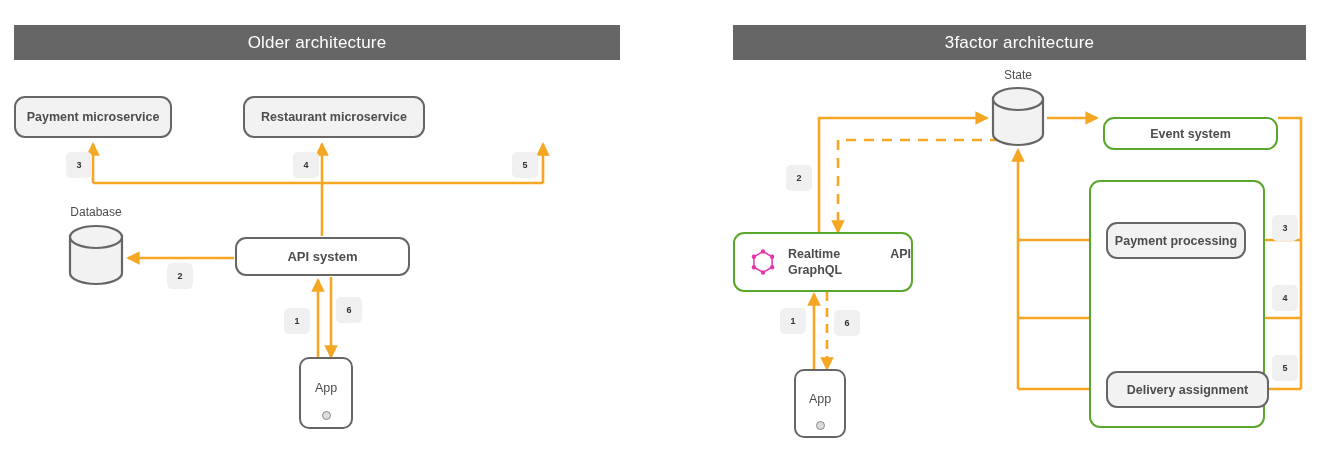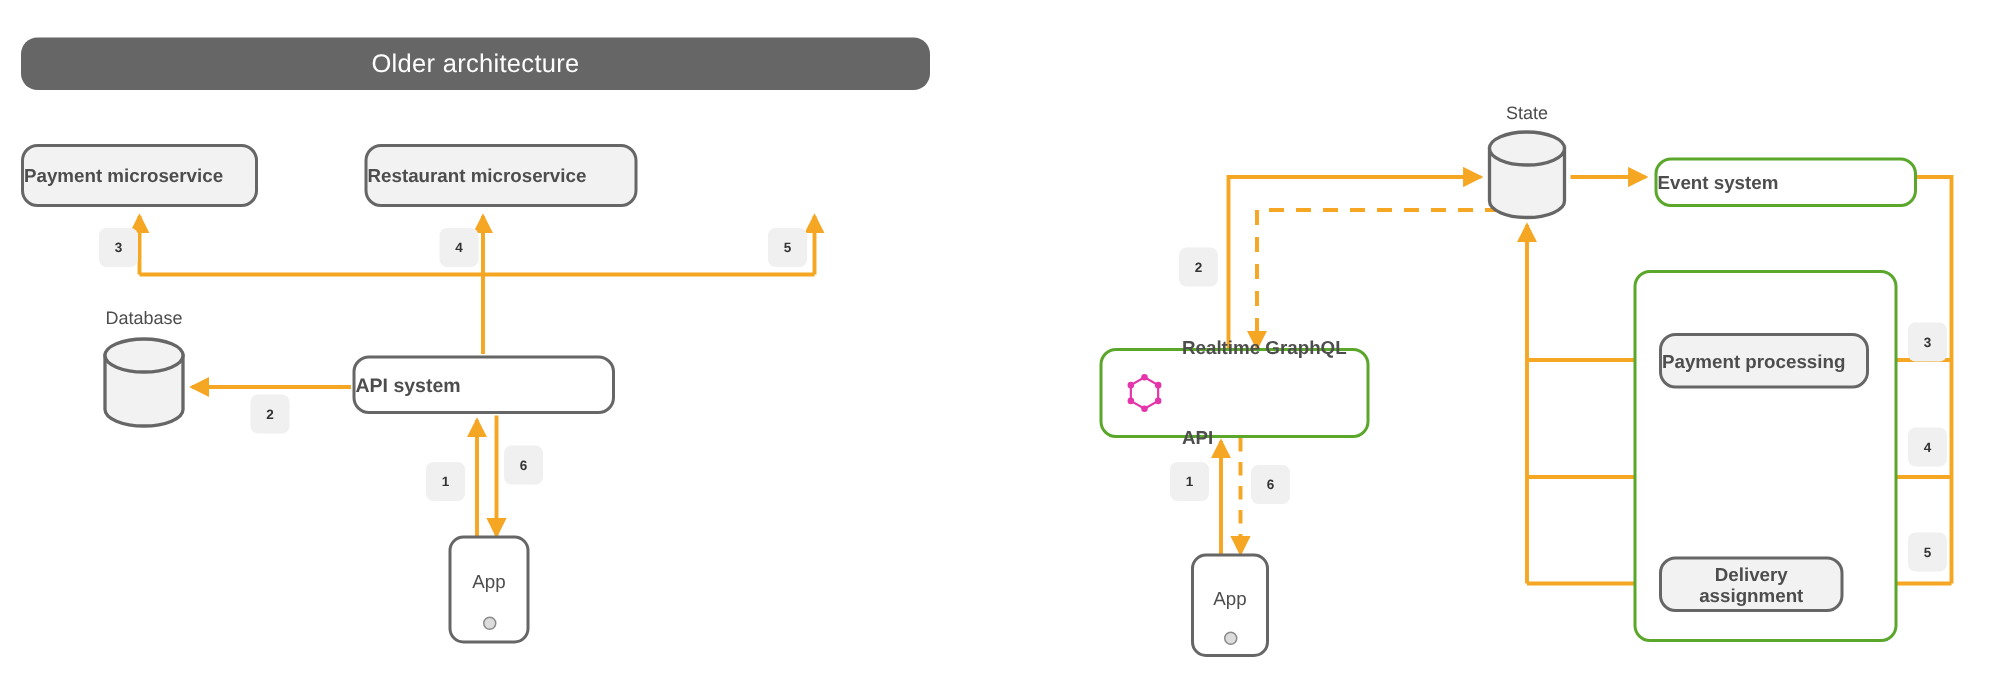--- a/index.html
+++ b/index.html
@@ -2,24 +2,24 @@
 <html><head>
 <meta charset="utf-8">
 <style>
   html,body{margin:0;padding:0;background:#ffffff;}
   body{width:1326px;height:452px;position:relative;overflow:hidden;
        font-family:"Liberation Sans",sans-serif;color:#4d4d4d;}
   .stage{position:absolute;left:0;top:0;width:1326px;height:452px;}
 
   
   .banner{position:absolute;display:flex;align-items:center;justify-content:center;
-          color:#ffffff;font-size:17px;letter-spacing:.2px;border-radius:11px;}
-
-  
-  .node{position:absolute;display:flex;align-items:center;
+          color:#ffffff;font-size:17px;letter-spacing:.2px;}
+
+  
+  .node{position:absolute;display:flex;align-items:center;justify-content:center;
         text-align:center;box-sizing:border-box;}
   .gray-node{background:#f2f2f2;border:2px solid #666666;border-radius:11px;
              color:#4d4d4d;font-size:12.5px;font-weight:bold;}
   .plain-node{background:#ffffff;border:2px solid #666666;border-radius:11px;
               color:#4d4d4d;font-size:13px;font-weight:bold;}
   .green-node{background:#ffffff;border:2px solid #5aa72b;border-radius:11px;
               color:#4d4d4d;font-size:12.5px;font-weight:bold;}
   .green-container{position:absolute;background:#ffffff;border:2px solid #5aa72b;
                    border-radius:11px;box-sizing:border-box;}
   .container-title{position:absolute;font-size:12.5px;font-weight:bold;color:#4d4d4d;
@@ -141,57 +141,60 @@
   <div class="badge" style="left:167px;top:263px;">
     <span>2</span>
     </div>
   <div class="badge" style="left:284px;top:308px;">
     <span>1</span>
     </div>
   <div class="badge" style="left:336px;top:297px;">
     <span>6</span>
     </div>
 
+  <div class="banner" style="left:733px;top:25px;width:573px;height:35px;background:#666666;">
+    <span>3factor architecture</span>
+  </div>
 
   <div class="cyl-label" style="left:988px;top:68px;width:60px;">State</div>
   <svg class="cyl" style="left:988px;top:86px;" width="60" height="62" viewBox="0 0 60 62">
     <path d="M 5 13 L 5 48 A 25 11 0 0 0 55 48 L 55 13 Z" fill="#f2f2f2" stroke="#666666" stroke-width="2.2"></path>
     <ellipse cx="30" cy="13" rx="25" ry="11" fill="#f2f2f2" stroke="#666666" stroke-width="2.2"></ellipse>
   </svg>
 
-  <div class="node green-node" style="left:1103px;top:105px;width:175px;height:33px;">
+  <div class="node green-node" style="left:1103px;top:117px;width:175px;height:33px;">
     <span>Event system</span>
   </div>
 
   <div class="green-container" style="left:1089px;top:180px;width:176px;height:248px;"></div>
 
   <div class="node gray-node" style="left:1106px;top:222px;width:140px;height:37px;">
     <span>Payment processing</span>
   </div>
-  <div class="node gray-node" style="left:1106px;top:371px;width:123px;height:37px;">
+  <div class="node gray-node" style="left:1106px;top:371px;width:163px;height:37px;">
     <span>Delivery  assignment</span>
   </div>
 
   <div class="node green-node" style="left:733px;top:232px;width:180px;height:60px;
               display:flex;flex-direction:row;align-items:center;
               justify-content:flex-start;padding-left:14px;gap:11px;">
     <svg class="gql-logo" style="position:relative;flex:none;" width="28" height="28" viewBox="0 0 40 40">
       <g stroke="#e535ab" stroke-width="2.1" fill="none">
         <path d="M 20 5 L 33 12.5 L 33 27.5 L 20 35 L 7 27.5 L 7 12.5 Z"></path>
       </g>
       <g fill="#e535ab">
         <circle cx="20" cy="5" r="3.1"></circle>
         <circle cx="33" cy="12.5" r="3.1"></circle>
         <circle cx="33" cy="27.5" r="3.1"></circle>
         <circle cx="20" cy="35" r="3.1"></circle>
         <circle cx="7" cy="27.5" r="3.1"></circle>
         <circle cx="7" cy="12.5" r="3.1"></circle>
       </g>
     </svg>
-    <span style="display:flex;flex-direction:column;line-height:1.32;text-align:left;gap:44px;">
+    <span style="display:flex;flex-direction:row;line-height:1.32;text-align:left;gap:44px;">
       <span>Realtime GraphQL</span>
       <span>API</span>
     </span>
   </div>
 
   <div class="phone" style="left:794px;top:369px;width:52px;height:69px;">
     <div class="phone-label" style="top:21px;">App</div>
     <div class="phone-home" style="left:20px;bottom:6px;"></div>
   </div>
 

